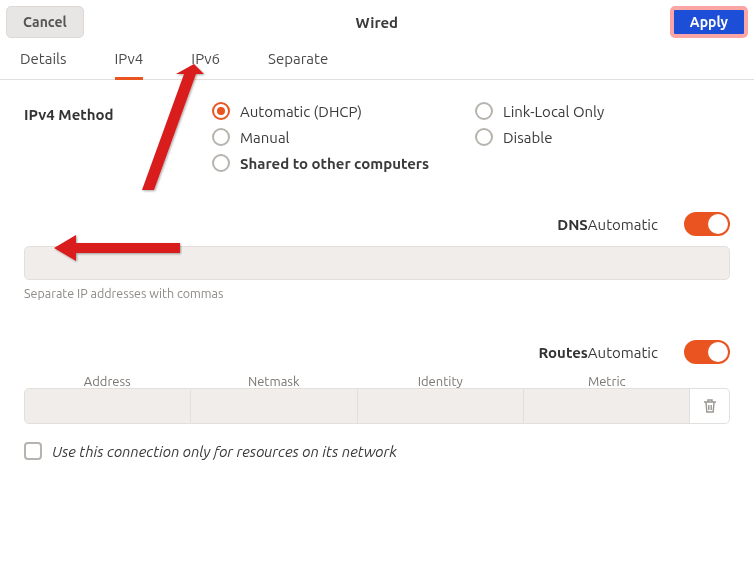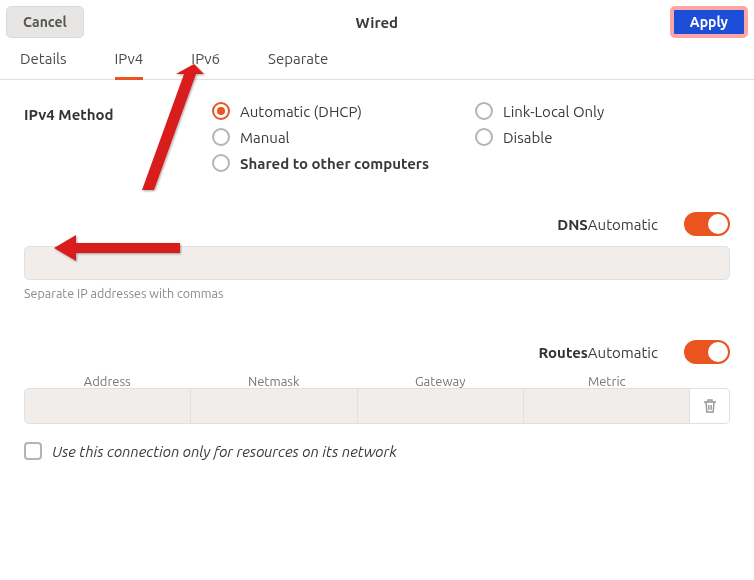--- a/index.html
+++ b/index.html
@@ -281,21 +281,21 @@
       <div class="auto-wrap">
         <span class="auto-label">Automatic</span>
         <div class="switch">
             <div class="knob"></div>
           </div>
       </div>
     </div>
     <div class="routes-head">
       <div>Address</div>
       <div>Netmask</div>
-      <div>Gateway</div>
+      <div>Identity</div>
       <div>Metric</div>
       <div class="trash-col"></div>
     </div>
     <div class="routes-row">
       <div class="cell"></div>
       <div class="cell"></div>
       <div class="cell"></div>
       <div class="cell"></div>
       <div class="trash-cell">
         <svg width="14" height="16" viewBox="0 0 14 16" fill="none" stroke="#9a9692" stroke-width="1.4">

